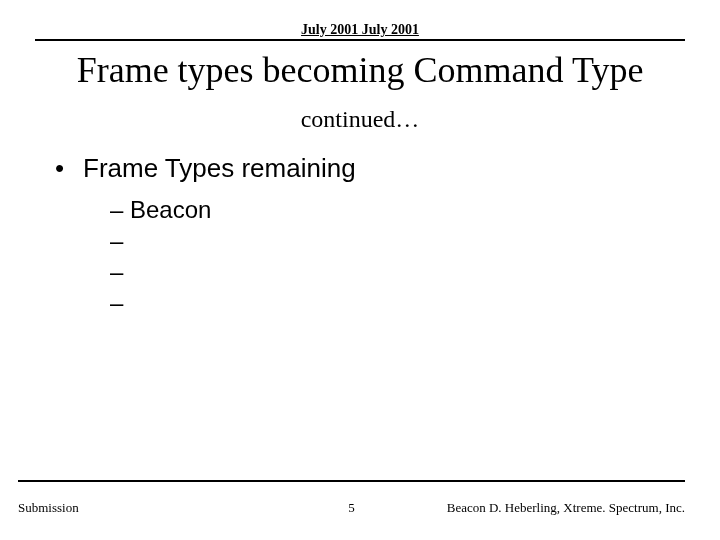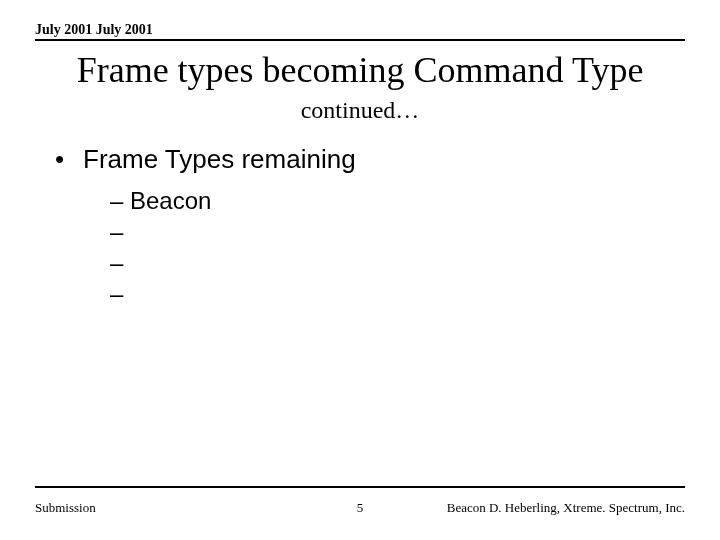--- a/index.html
+++ b/index.html
@@ -11,34 +11,35 @@
       width: 720px;
       height: 540px;
       background: #ffffff;
       font-family: "Times New Roman", Times, serif;
       color: #000000;
       position: relative;
       padding: 22px 35px 25px 35px;
     }
     .header-row {
       display: flex;
-      justify-content: flex-start;
+      justify-content: center;
       align-items: baseline;
       font-size: 14px;
       font-weight: bold;
       border-bottom: 2px solid #000;
       padding-bottom: 1px;
       margin-bottom: 8px;
+      text-decoration: underline;
     }
     .title {
       font-size: 36px;
       font-weight: normal;
       text-align: center;
       margin-top: 4px;
-      margin-bottom: 6px;
+      margin-bottom: 15px;
       letter-spacing: 0px;
     }
     .subtitle {
       font-size: 24px;
       text-align: center;
       margin-bottom: 20px;
     }
     .content {
       font-family: Arial, Helvetica, sans-serif;
       font-size: 26px;
@@ -60,28 +61,28 @@
       margin-bottom: 3px;
       font-size: 24px;
     }
     .dash {
       width: 20px;
       flex-shrink: 0;
     }
     .footer-row {
       position: absolute;
       bottom: 24px;
-      left: 35px;
+      left: 18px;
       right: 35px;
       display: flex;
       justify-content: space-between;
       align-items: baseline;
       font-size: 13px;
       border-top: 2px solid #000;
-      padding-top: 12px;
+      padding-top: 18px;
     }
     .footer-center {
       position: absolute;
       left: 50%;
       transform: translateX(-50%);
     }
   </style>
 </head>
 <body>
 

